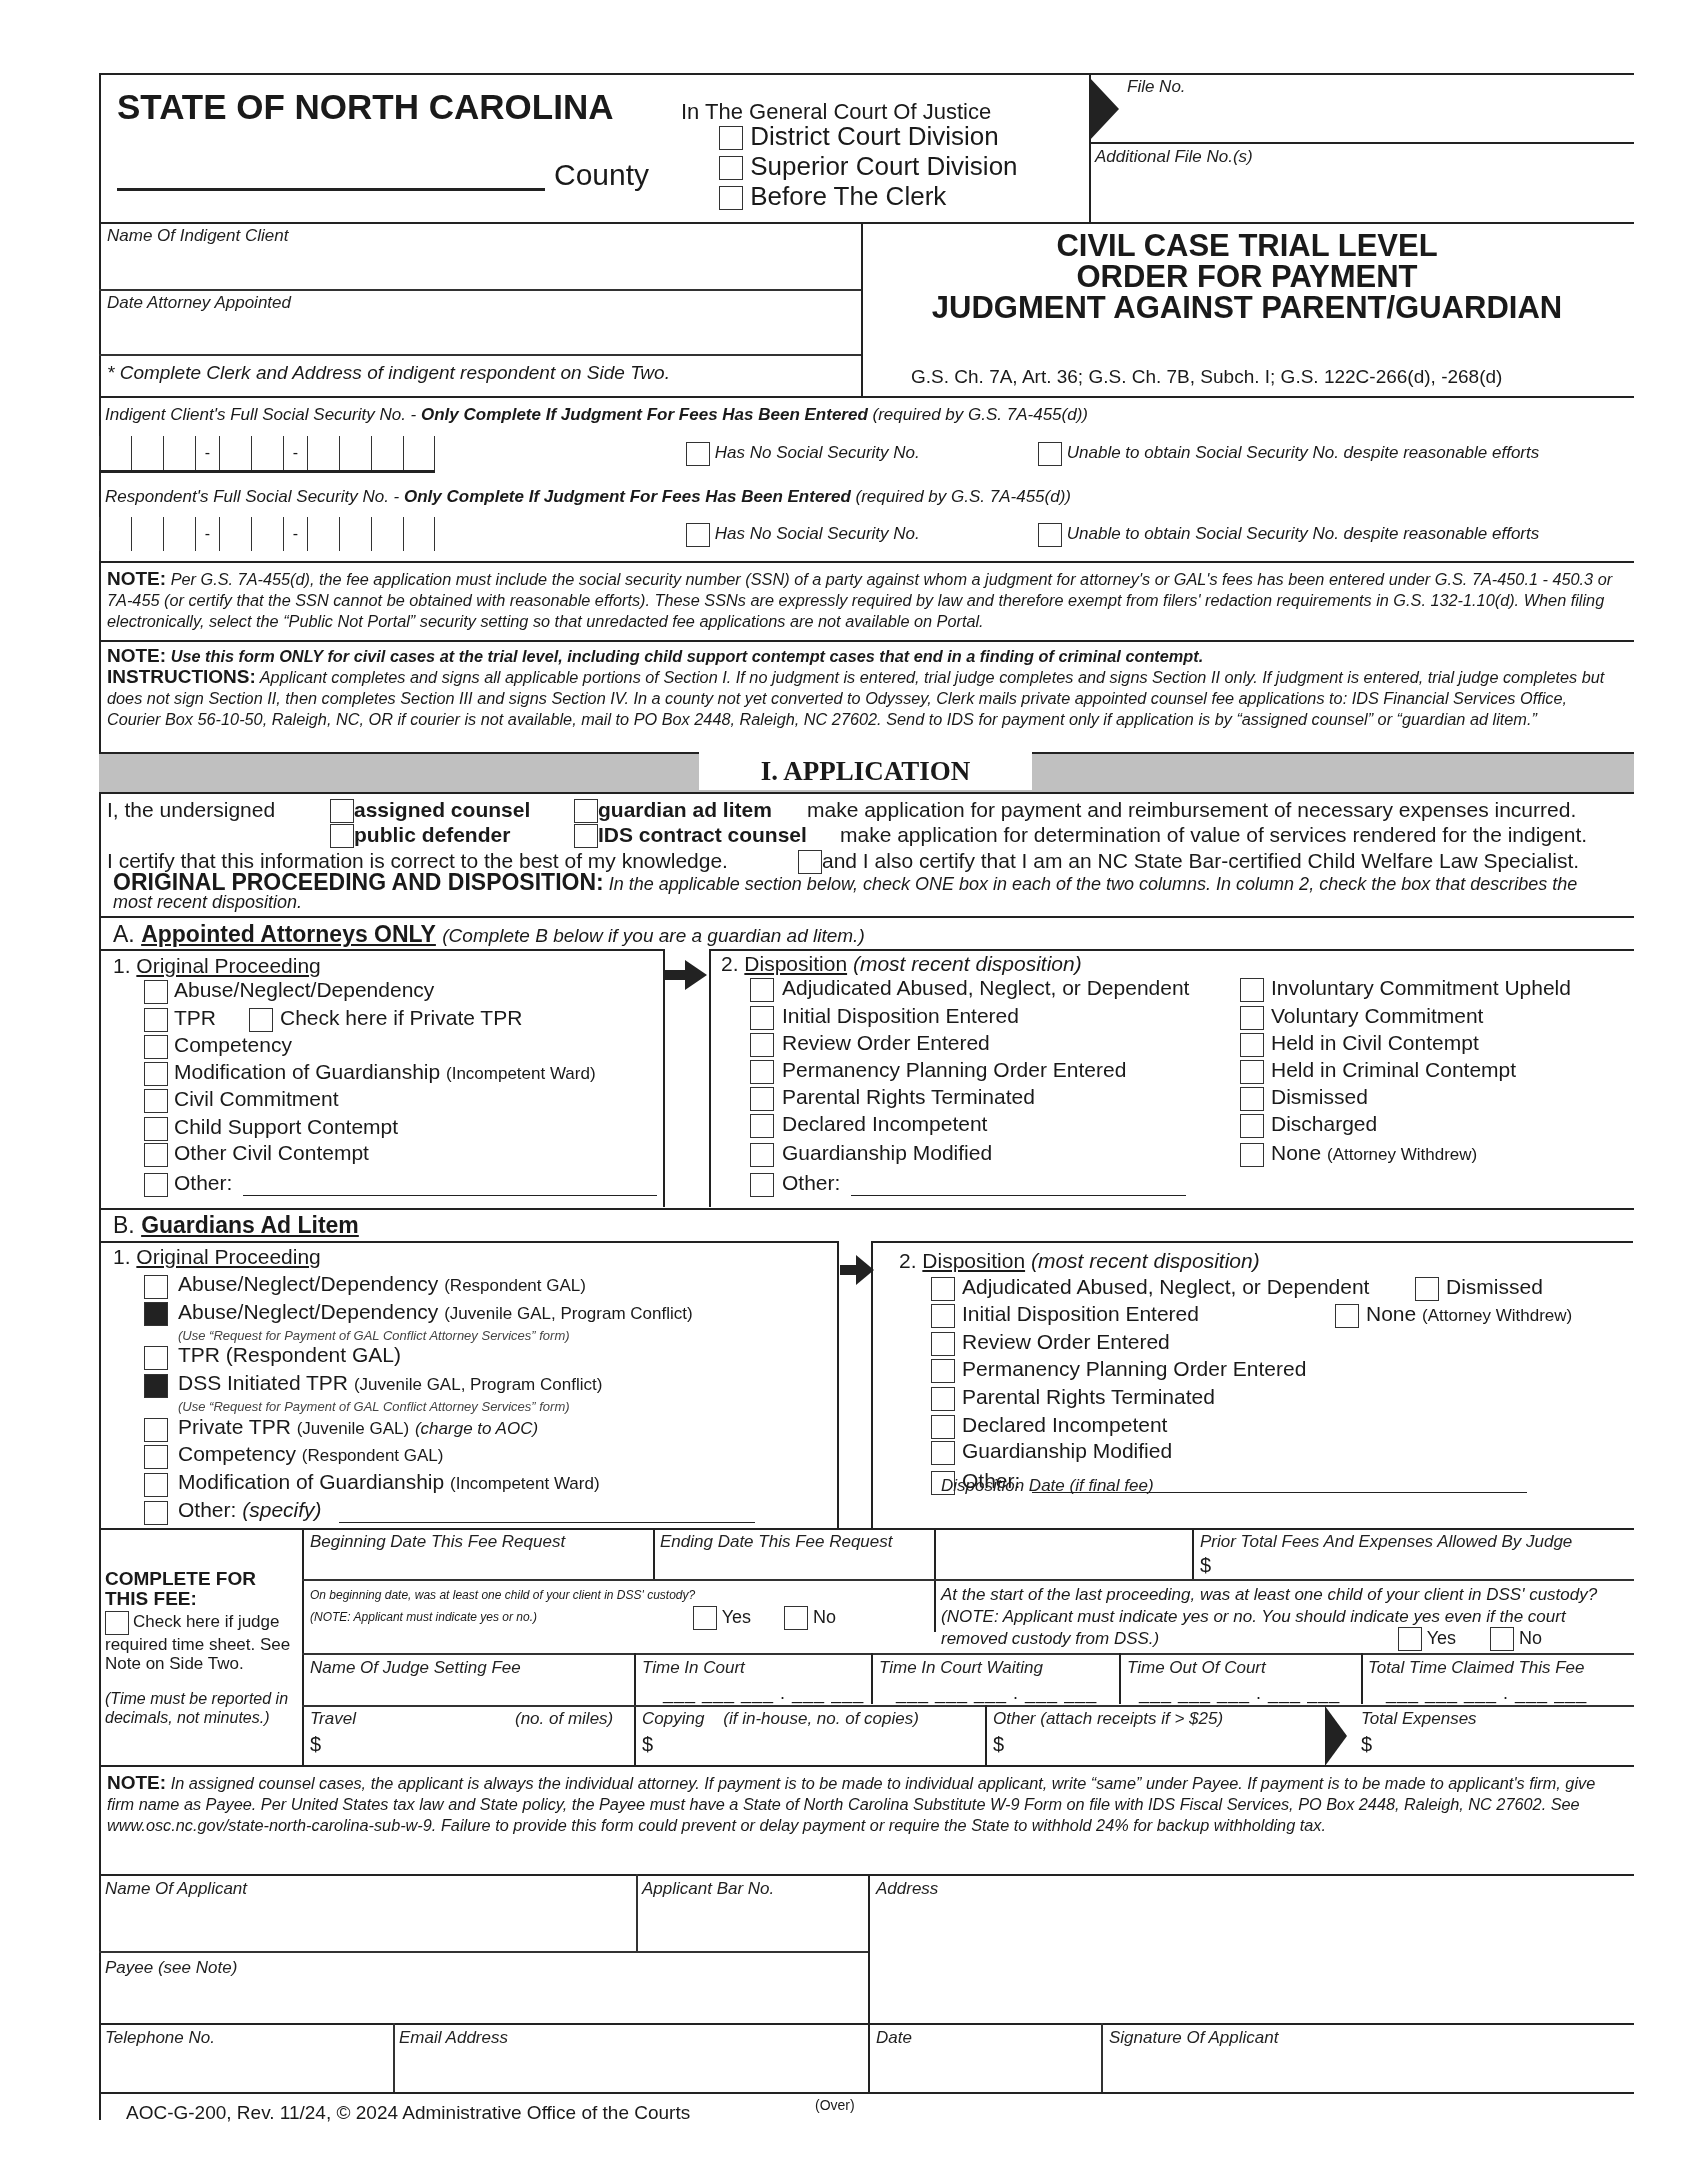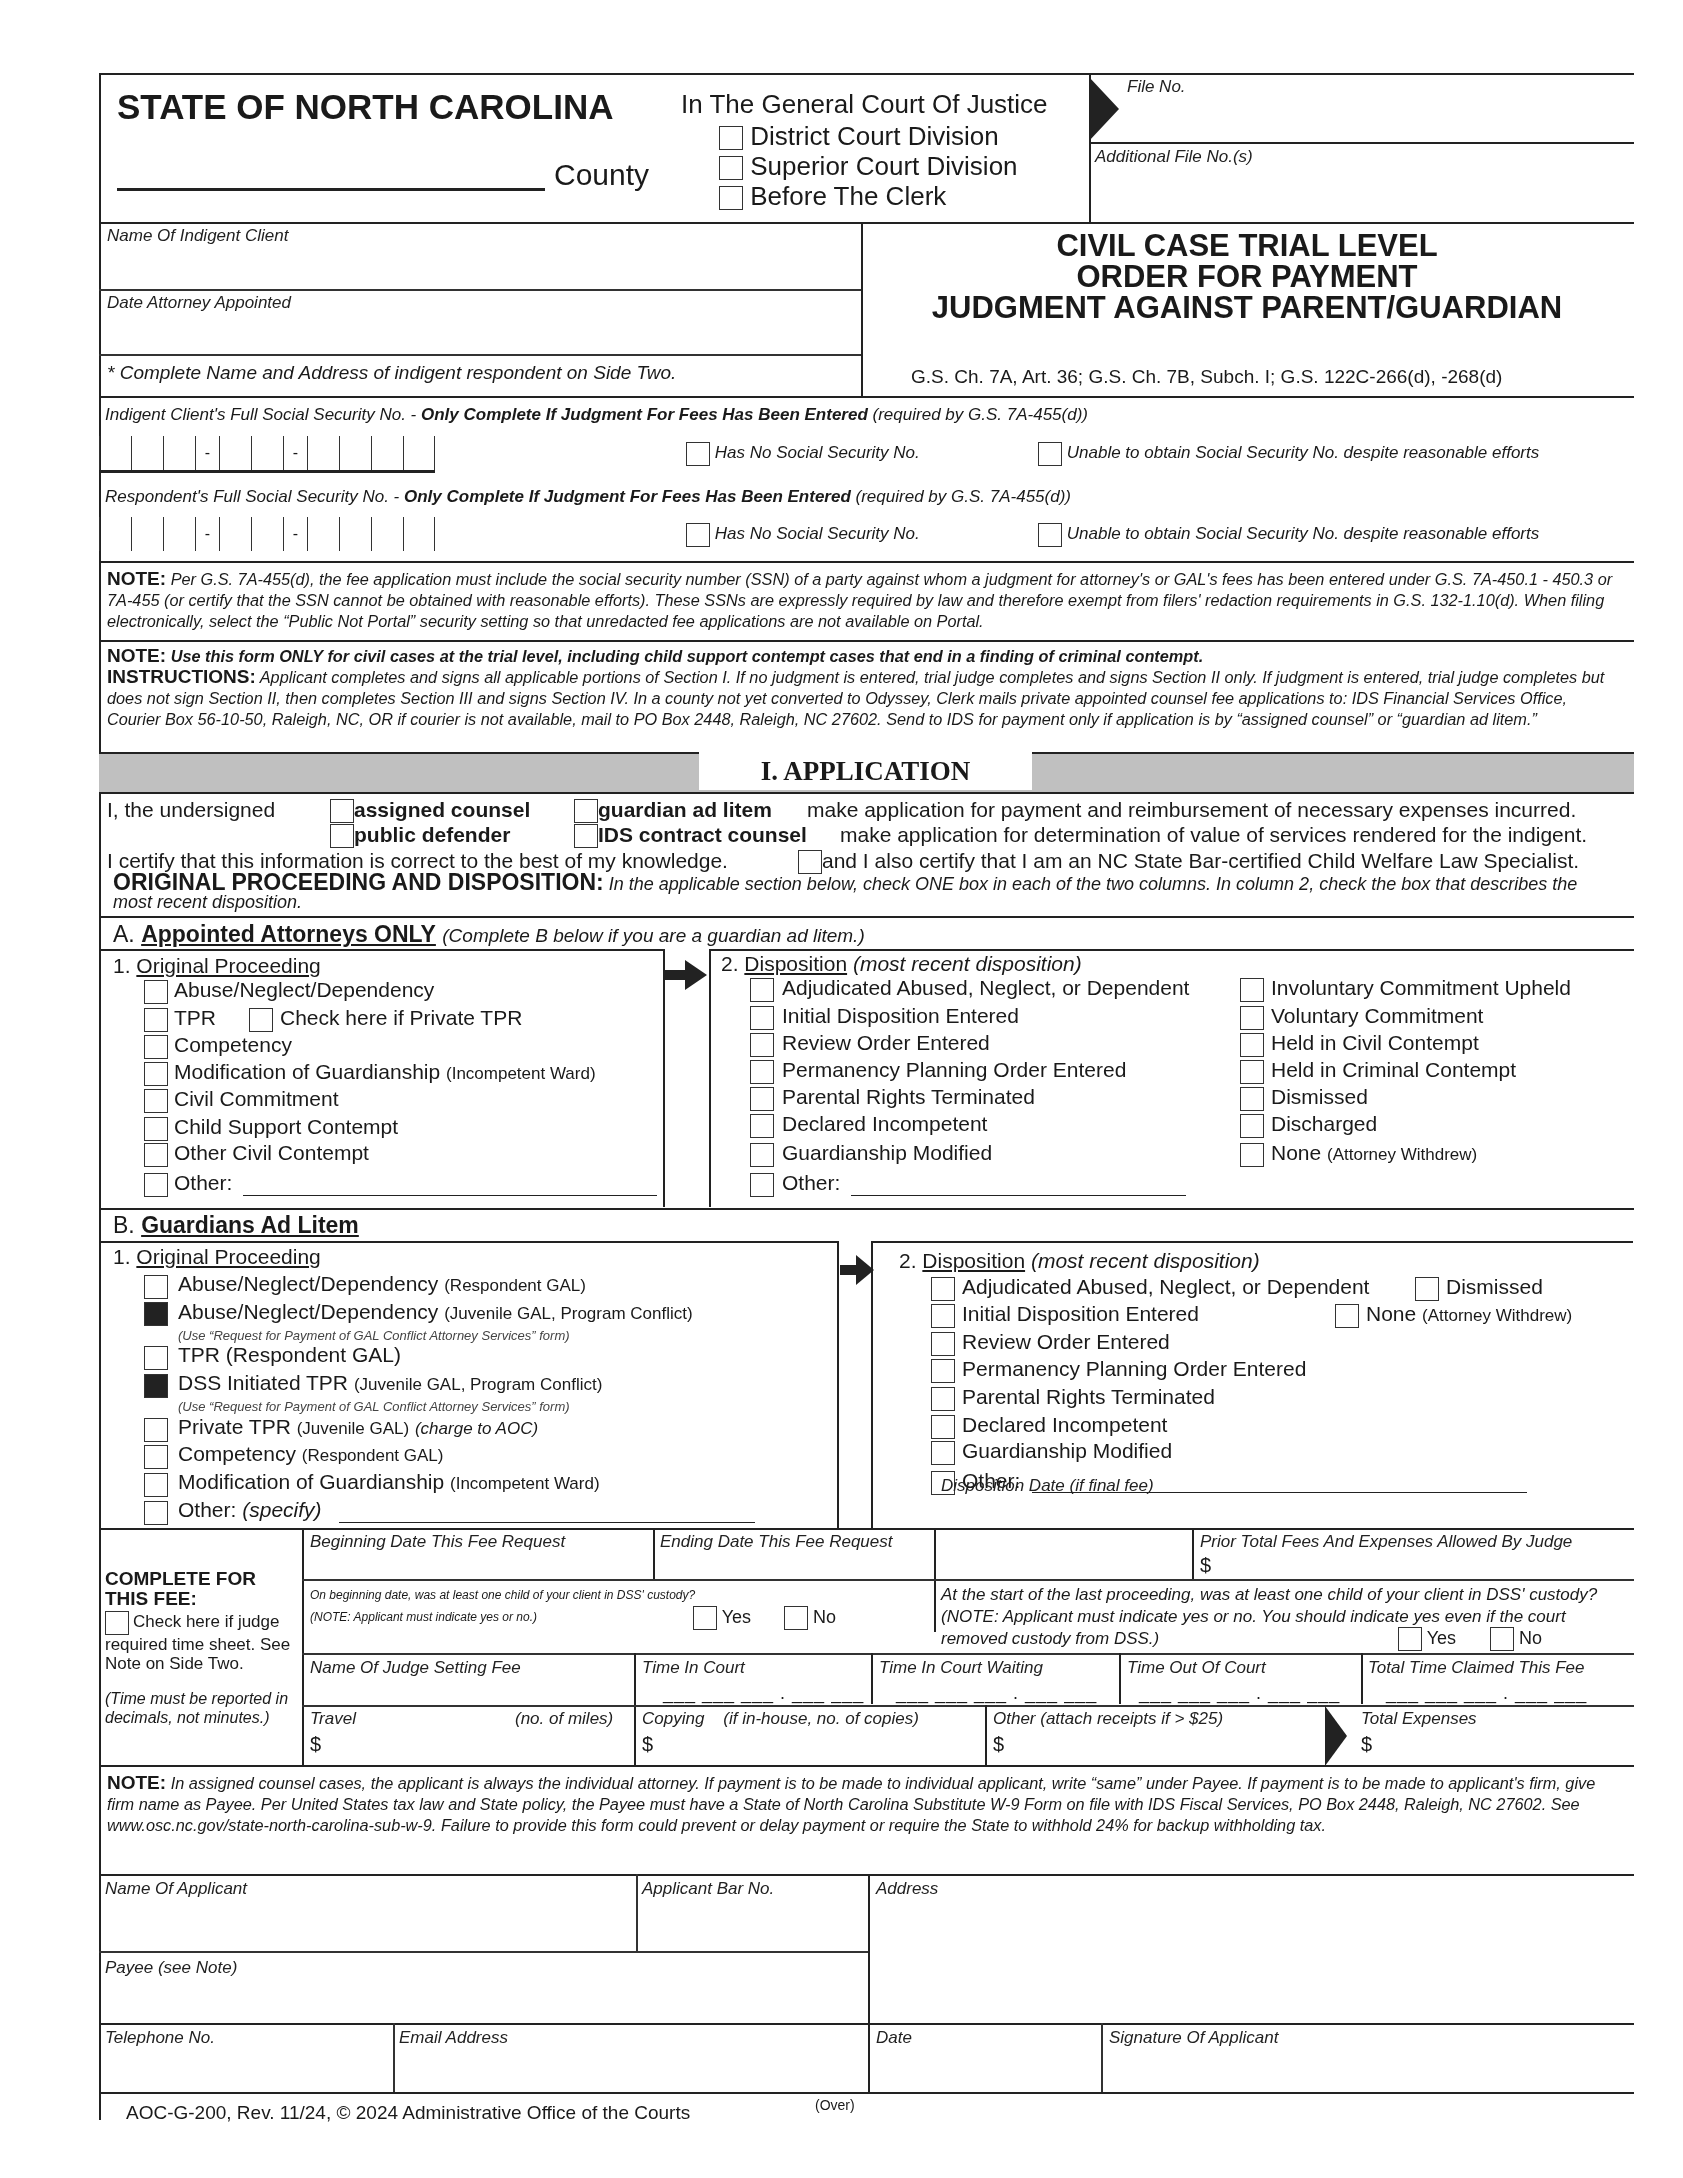--- a/index.html
+++ b/index.html
@@ -27,41 +27,41 @@
 </head>
 <body>
 
 <div class="hl" style="left:99px;top:73px;width:1535px;"></div>
 <div class="vl" style="left:99px;top:73px;height:2047px;"></div>
 
 <div class="abs" style="left:117px;top:87px;font-size:35px;font-weight:bold;">STATE OF NORTH CAROLINA</div>
 <div class="abs" style="left:117px;top:188px;width:428px;border-top:3px solid #222;"></div>
 <div class="abs" style="left:554px;top:158px;font-size:30px;">County</div>
 
-<div class="abs" style="left:681px;top:89px;font-size:26px;">In The General Court Of Justice</div>
+<div class="abs" style="left:681px;top:99px;font-size:22px;">In The General Court Of Justice</div>
 <div class="abs" style="left:719px;top:121px;font-size:26px;"><span class="cb"></span> <span>District Court Division</span></div>
 <div class="abs" style="left:719px;top:151px;font-size:26px;"><span class="cb"></span> <span>Superior Court Division</span></div>
 <div class="abs" style="left:719px;top:181px;font-size:26px;"><span class="cb"></span> <span>Before The Clerk</span></div>
 
 <div class="vl" style="left:1089px;top:73px;height:149px;"></div>
 <div class="arrow-right" style="left:1089px;top:77px;"></div>
 <div class="lbl" style="left:1127px;top:77px;">File No.</div>
 <div class="abs" style="left:1124px;top:99px;width:495px;height:40px;"></div>
 <div class="hl" style="left:1089px;top:142px;width:545px;"></div>
 <div class="lbl" style="left:1095px;top:147px;">Additional File No.(s)</div>
 <div class="abs" style="left:1095px;top:168px;width:525px;height:50px;"></div>
 <div class="hl" style="left:99px;top:222px;width:1535px;"></div>
 
 <div class="lbl" style="left:107px;top:226px;">Name Of Indigent Client</div>
 <div class="abs" style="left:107px;top:248px;width:743px;height:38px;"></div>
 <div class="hl thin" style="left:99px;top:289px;width:762px;"></div>
 <div class="lbl" style="left:107px;top:293px;">Date Attorney Appointed</div>
 <div class="abs" style="left:107px;top:315px;width:743px;height:36px;"></div>
 <div class="hl thin" style="left:99px;top:354px;width:762px;"></div>
-<div class="abs" style="left:107px;top:362px;font-size:19px;font-style:italic;">* Complete Name and Address of indigent respondent on Side Two.</div>
+<div class="abs" style="left:107px;top:362px;font-size:19px;font-style:italic;">* Complete Clerk and Address of indigent respondent on Side Two.</div>
 <div class="vl" style="left:861px;top:222px;height:174px;"></div>
 
 <div class="abs" style="left:861px;top:230px;width:772px;text-align:center;font-size:31px;font-weight:bold;line-height:31px;">
   <div>CIVIL CASE TRIAL LEVEL</div>
   <div>ORDER FOR PAYMENT</div>
   <div>JUDGMENT AGAINST PARENT/GUARDIAN</div>
 </div>
 <div class="abs" style="left:911px;top:366px;font-size:19px;">G.S. Ch. 7A, Art. 36; G.S. Ch. 7B, Subch. I; G.S. 122C-266(d), -268(d)</div>
 <div class="hl" style="left:99px;top:396px;width:1535px;"></div>
 

